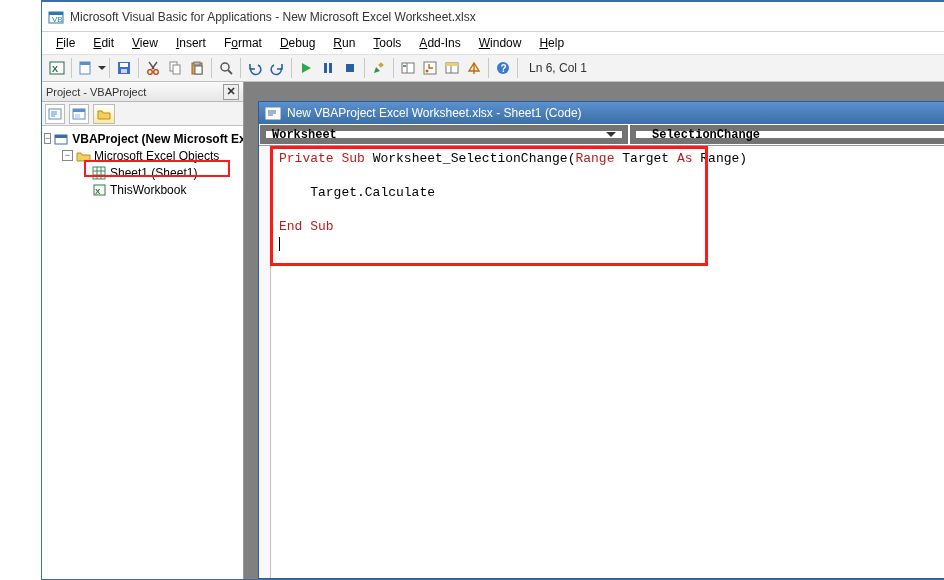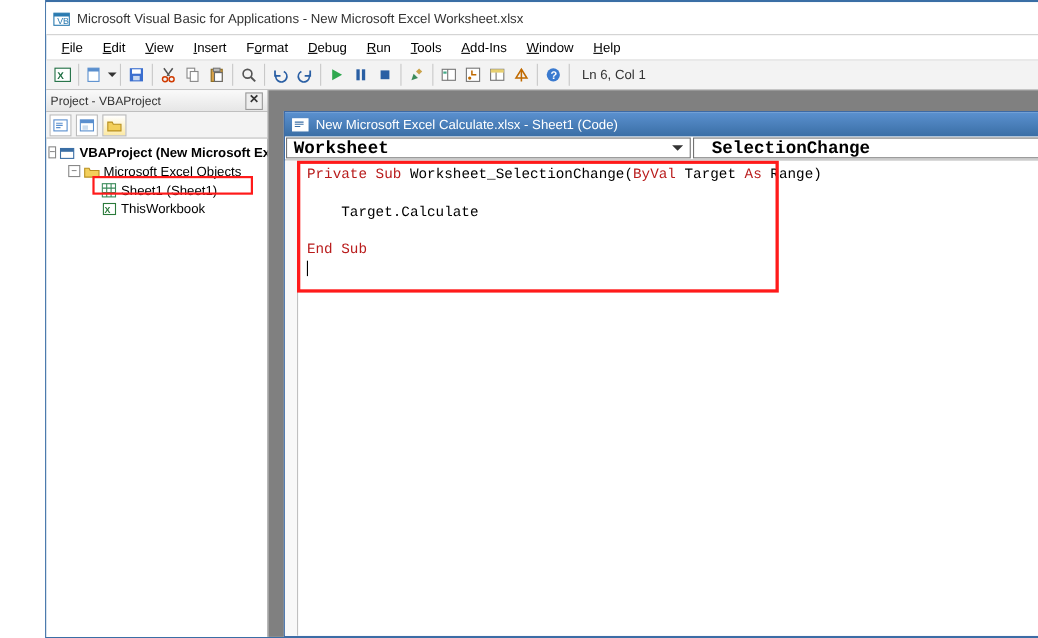--- a/index.html
+++ b/index.html
@@ -30,21 +30,21 @@
 .tree-icon { width:15px; height:14px; margin-right:3px; display:inline-flex; align-items:center; justify-content:center; }
 .tree-label { }
 .tree-label.bold { font-weight:bold; }
 .redbox1 { position:absolute; border:2px solid #ff1a1a; pointer-events:none; }
 .panel-left { position:relative; }
 .mdi { flex:1; background:#808080; position:relative; }
 .codewin { position:absolute; left:14px; top:19px; right:0; bottom:0; background:#fff; border:1px solid #2b5c9e; display:flex; flex-direction:column; }
 .codewin-title { height:22px; background:linear-gradient(#5b91d0,#3a6ea5); color:#fff; display:flex; align-items:center; padding:0 6px; gap:6px; font-size:12px; }
 .codewin-title .icon { width:16px; height:16px; display:inline-flex; }
 .codewin-dds { height:22px; display:flex; border-bottom:1px solid #9a9a9a; }
-.dd { display:flex; align-items:center; padding:0 6px; font-family: "Courier New", monospace; font-size:16px; background:#fff; border:1px solid #737373; margin:1px; }
+.dd { display:flex; align-items:center; padding:0 6px; font-family: "Courier New", monospace; font-size:12px; background:#fff; border:6px solid #737373; margin:1px; }
 .dd .arrow { margin-left:auto; border-left:5px solid transparent; border-right:5px solid transparent; border-top:5px solid #333; }
 .dd1 { width: 368px; }
 .dd2 { flex:1;padding-left:16px; }
 .codearea { flex:1; position:relative; background:#fff; overflow:hidden; }
 .gutter { position:absolute; left:0; top:0; bottom:0; width:12px; border-right:1px solid #c0c0c0; background:#f8f8f8;}
 .code { position:absolute; left:20px; top:4px; right:4px; bottom:4px; font-family: "Courier New", monospace; font-size:13px; line-height:17px; white-space:pre; color:#000; }
 .kw { color:#b91c1c; }
 .code .caret { border-left:1px solid #000; display:inline-block; height:14px; vertical-align:middle; }
 .redbox2 { position:absolute; border:3px solid #ff1a1a; pointer-events:none; left:11px; top:0px; width:438px; height:120px; }
 svg { display:block; }
@@ -288,34 +288,34 @@
       <div class="codewin">
         <div class="codewin-title">
           <span class="icon">
               <svg width="16" height="16">
                 <rect x="1" y="3" width="14" height="11" fill="#fff" stroke="#fff"></rect>
                 <line x1="3" y1="6" x2="11" y2="6" stroke="#3a6ea5"></line>
                 <line x1="3" y1="8" x2="11" y2="8" stroke="#3a6ea5"></line>
                 <line x1="3" y1="10" x2="8" y2="10" stroke="#3a6ea5"></line>
               </svg>
             </span>
-          <span>New Microsoft Excel Calculate.xlsx - Sheet1 (Code)</span>
+          <span>New VBAProject Excel Worksheet.xlsx - Sheet1 (Code)</span>
         </div>
         <div class="codewin-dds">
           <div class="dd dd1">
             <b>Worksheet</b>
             <span class="arrow"></span>
           </div>
           <div class="dd dd2">
             <b>SelectionChange</b>
           </div>
         </div>
         <div class="codearea">
           <div class="gutter"></div>
-          <div class="code"><span class="kw">Private Sub</span><span> Worksheet_SelectionChange(</span><span class="kw">ByVal</span><span> Target </span><span class="kw">As</span><span> Range)</span>
+          <div class="code"><span class="kw">Private Sub</span><span> Worksheet_SelectionChange(</span><span class="kw">Range</span><span> Target </span><span class="kw">As</span><span> Range)</span>
 
 <span>    Target.Calculate</span>
 
 <span class="kw">End Sub</span>
 <span class="caret"></span></div>
           <div class="redbox2"></div>
         </div>
       </div>
     </div>
   </div>

